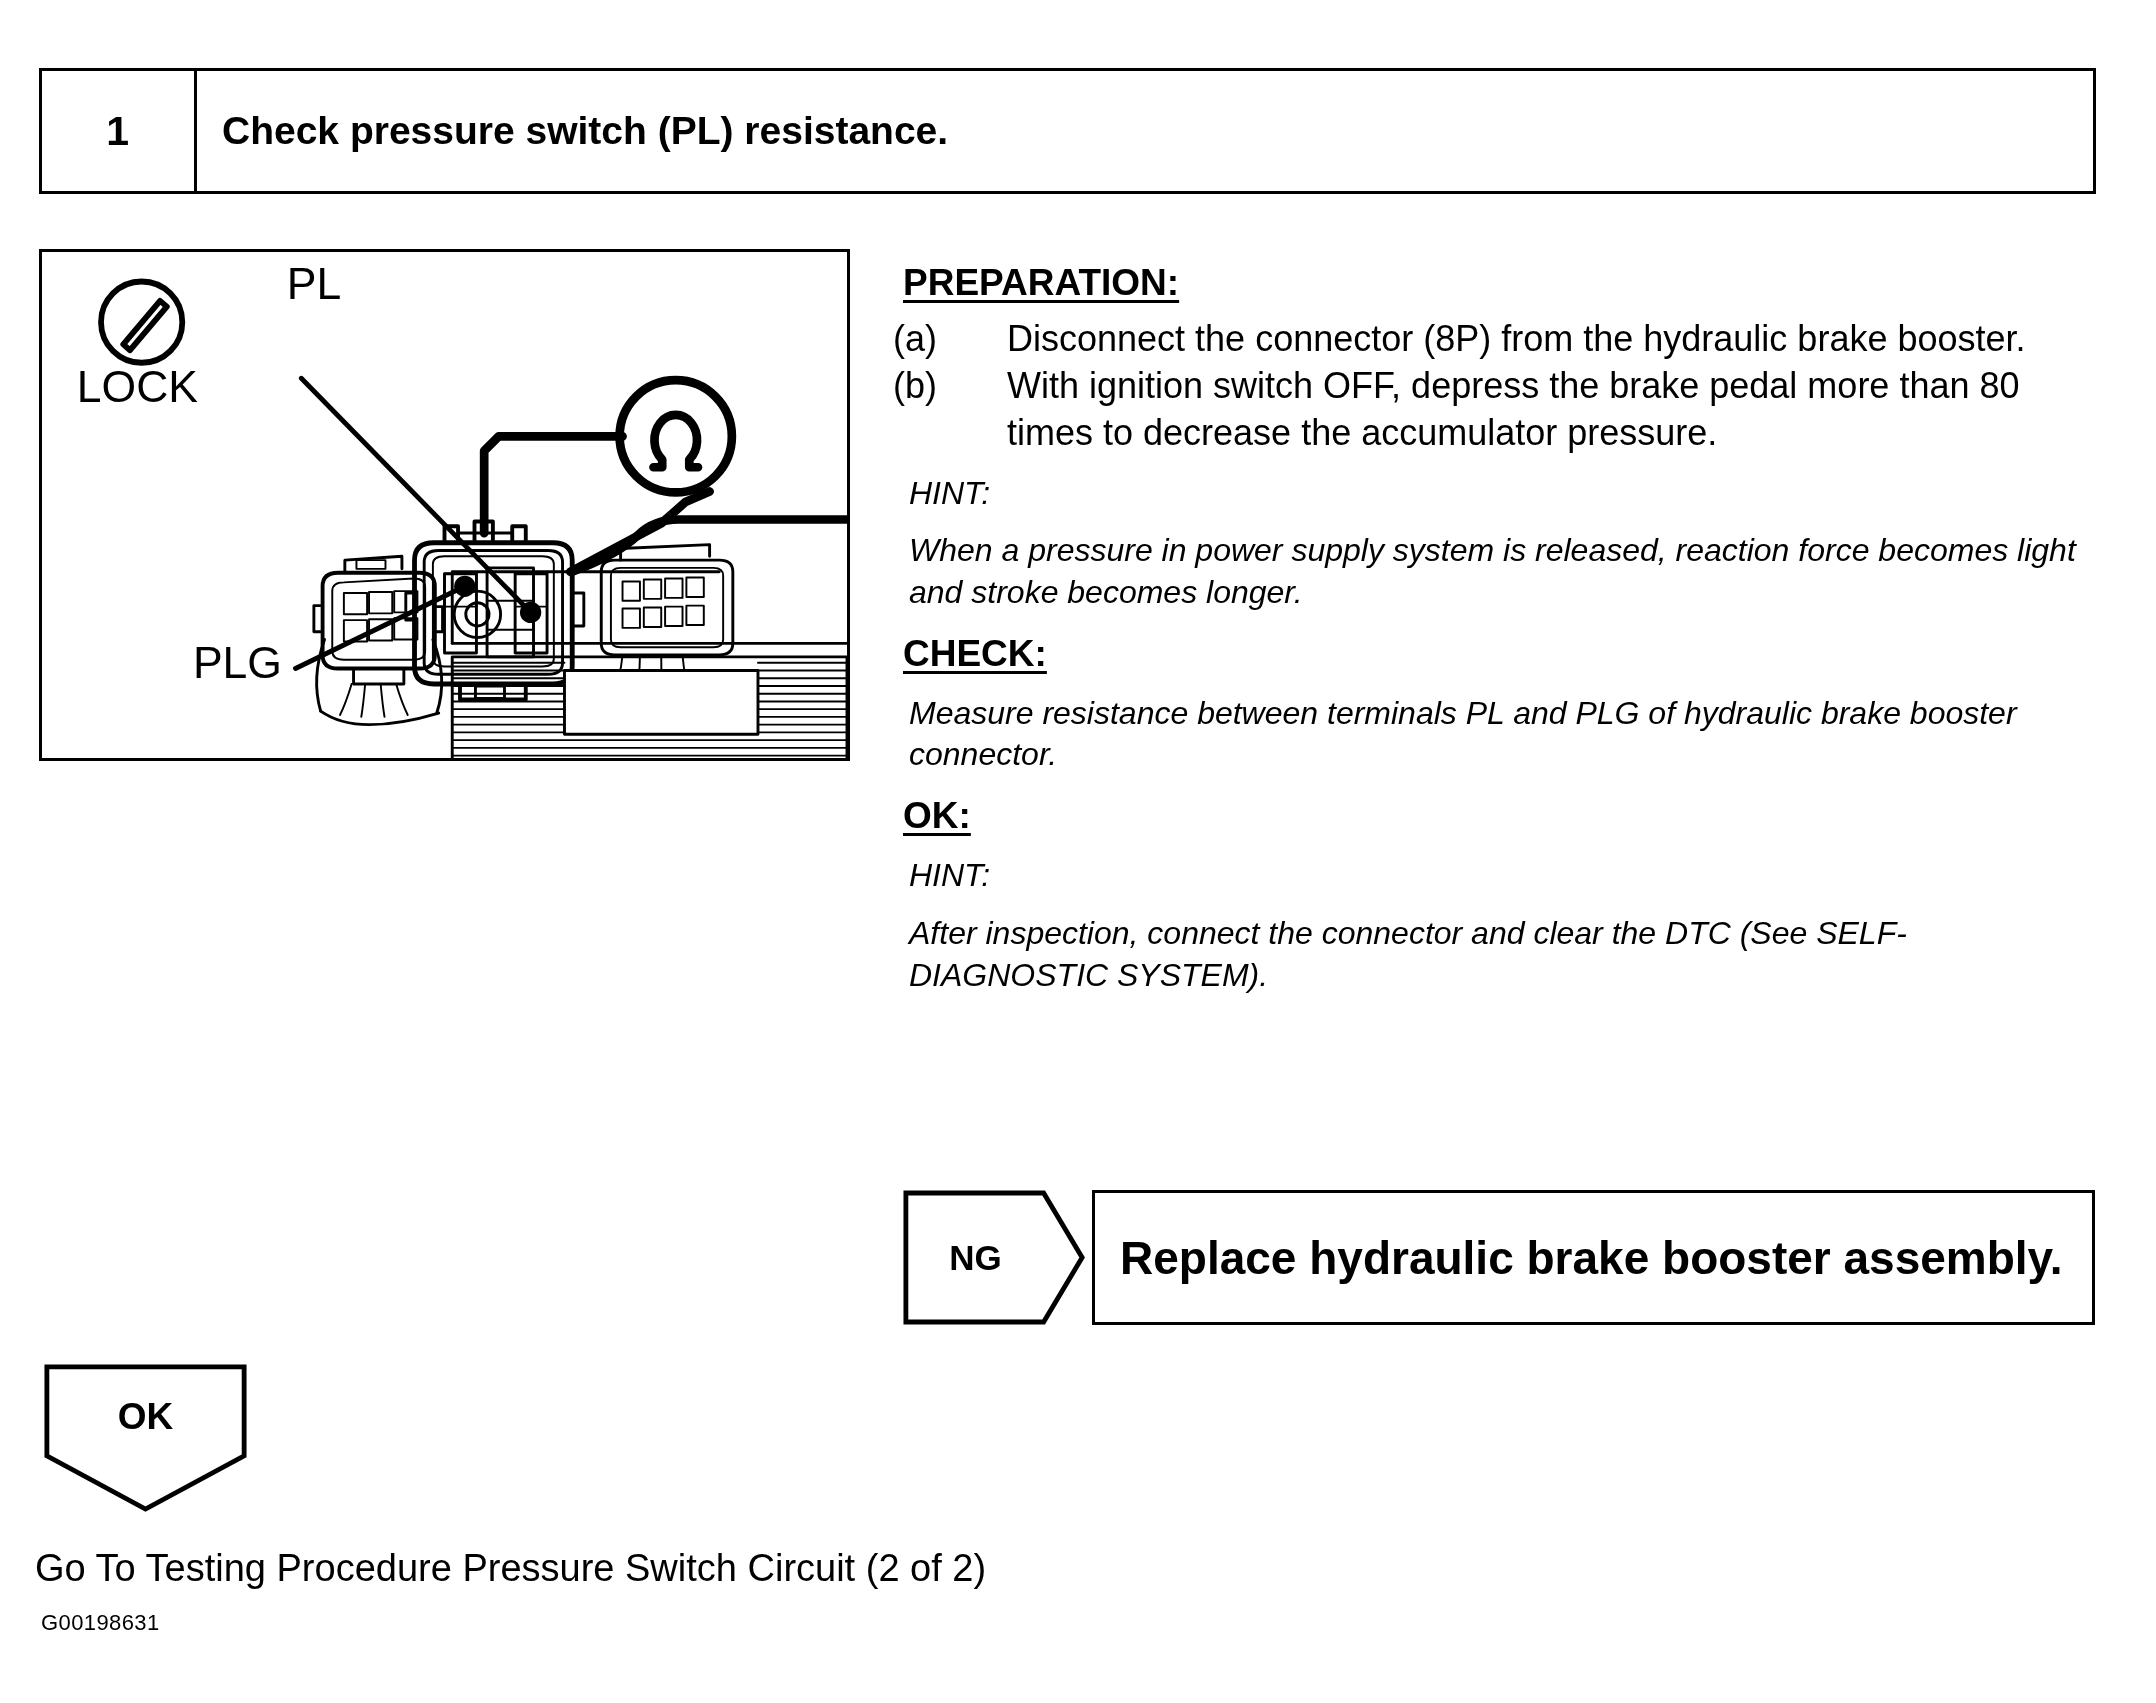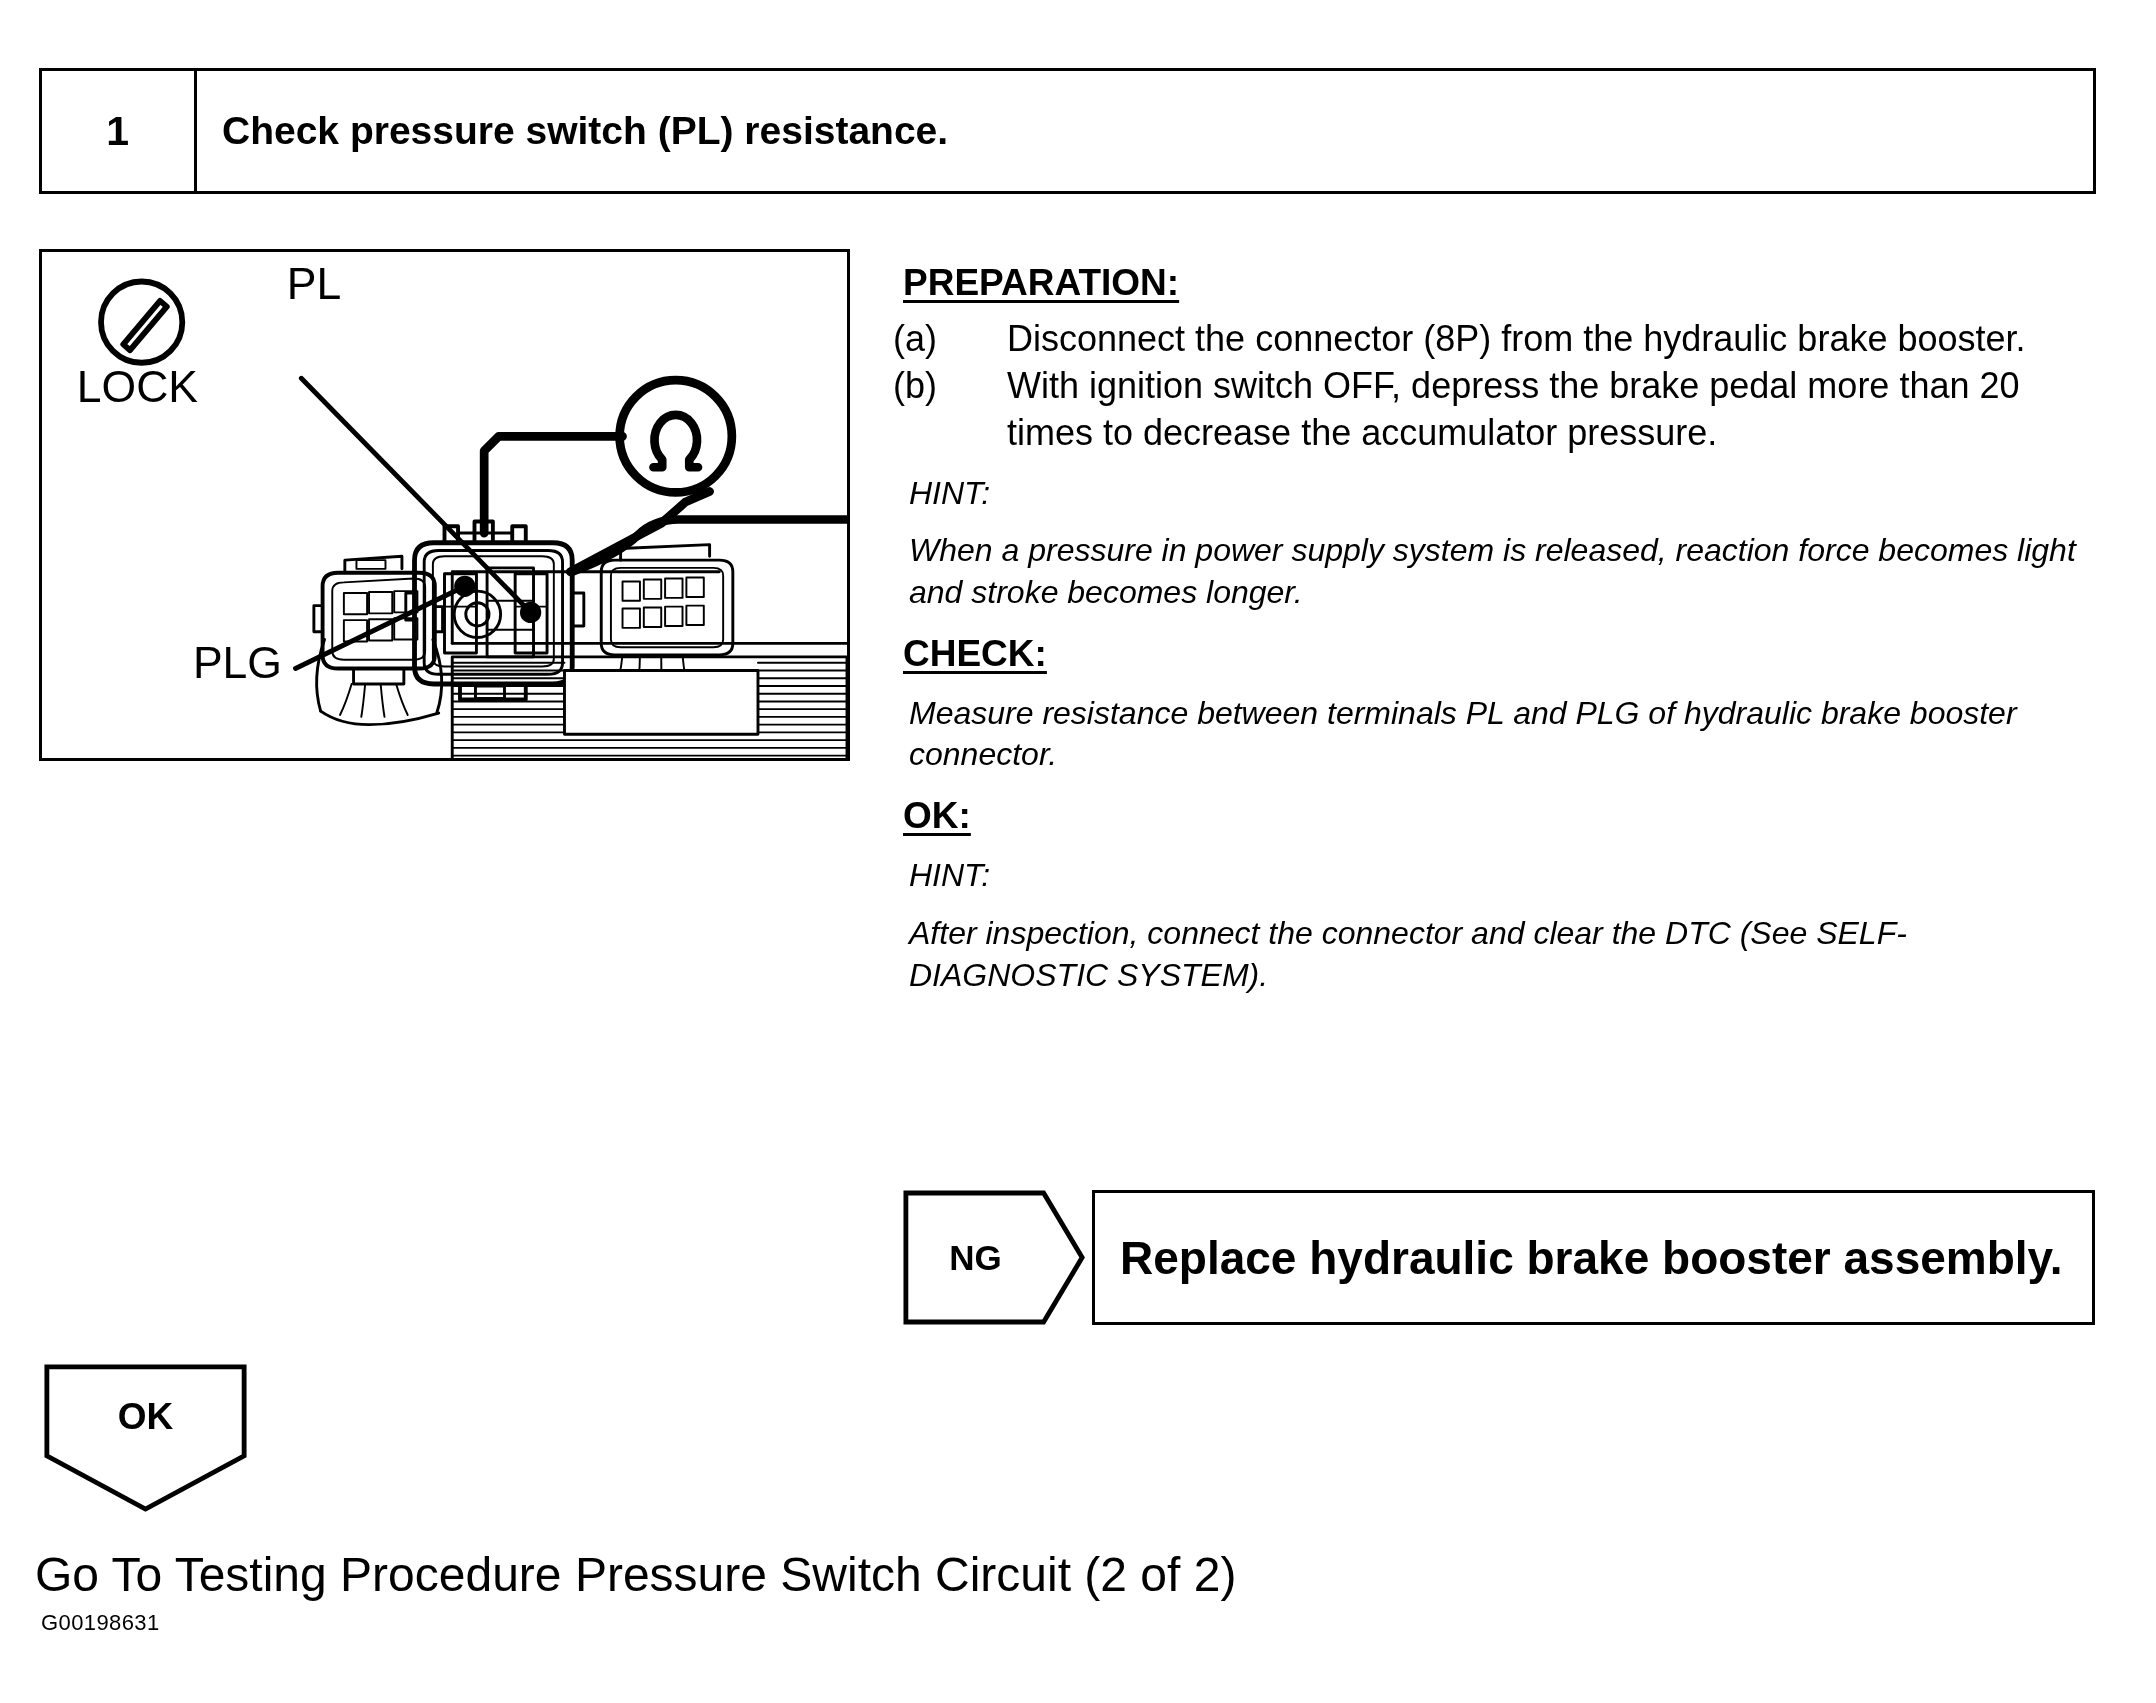--- a/index.html
+++ b/index.html
@@ -155,21 +155,21 @@
     justify-content: center;
     font-size: 37px;
     font-weight: bold;
   }
 
   
   .goto-line {
     position: absolute;
     left: 35px;
     top: 1547px;
-    font-size: 48px;
+    font-size: 38px;
     white-space: nowrap;
   }
   .figure-code {
     position: absolute;
     left: 35px;
     top: 1610px;
     font-size: 22px;
     letter-spacing: 0.4px;
     margin-left: 6px;
   }
@@ -330,21 +330,21 @@
 
   <p class="heading">PREPARATION:</p>
 
   <div class="list-row">
     <span class="list-marker">(a)</span>
     <span class="list-body">Disconnect the connector (8P) from the hydraulic brake booster.</span>
   </div>
 
   <div class="list-row">
     <span class="list-marker">(b)</span>
-    <span class="list-body">With ignition switch OFF, depress the brake pedal more than 20 times to decrease the accumulator pressure.</span>
+    <span class="list-body">With ignition switch OFF, depress the brake pedal more than 80 times to decrease the accumulator pressure.</span>
   </div>
 
   <p class="plain-line">HINT:</p>
   <p class="plain-line">When a pressure in power supply system is released, reaction force becomes light and stroke becomes longer.</p>
 
   <p class="heading">CHECK:</p>
   <p class="plain-line">Measure resistance between terminals PL and PLG of hydraulic brake booster connector.</p>
 
   <p class="heading">OK:</p>
 

